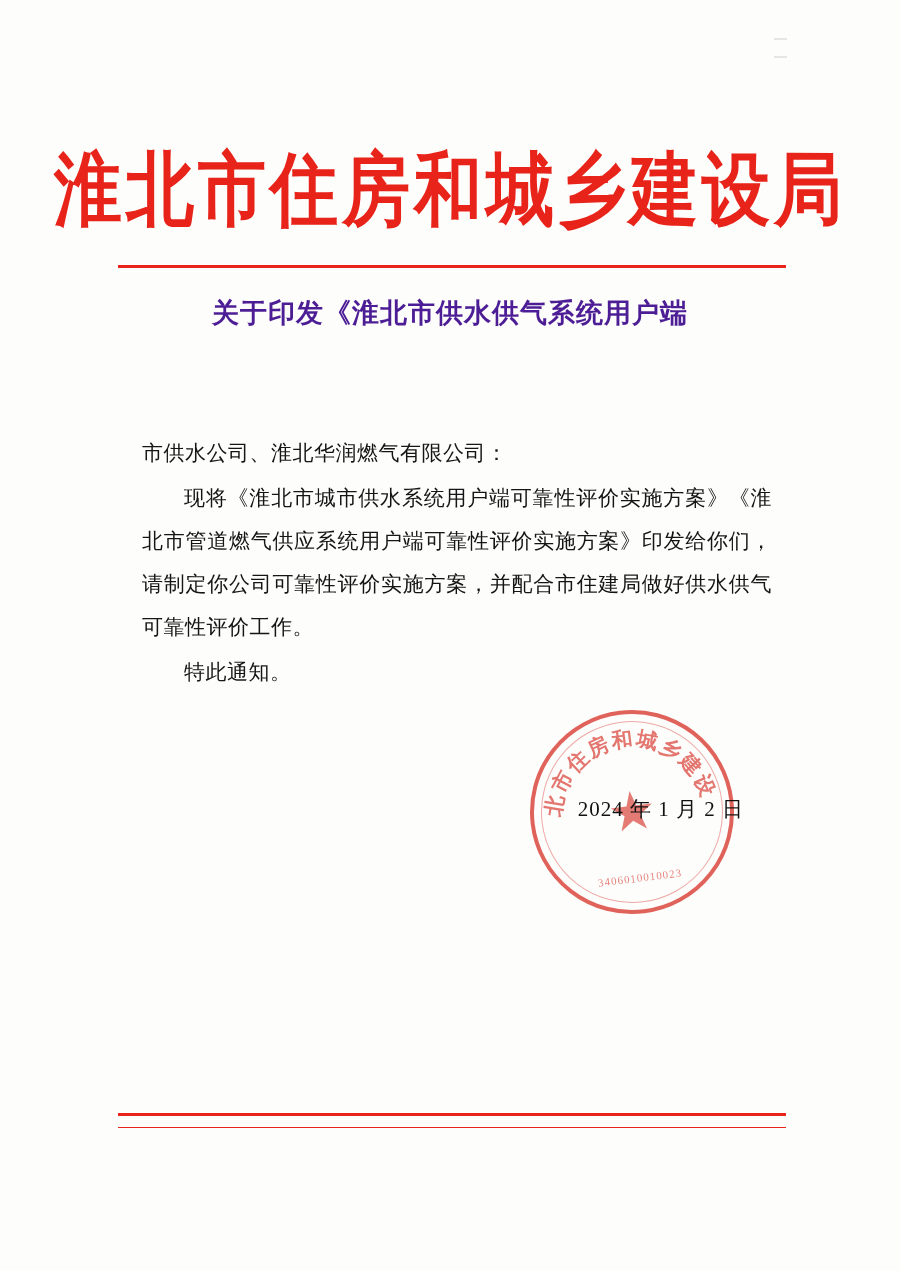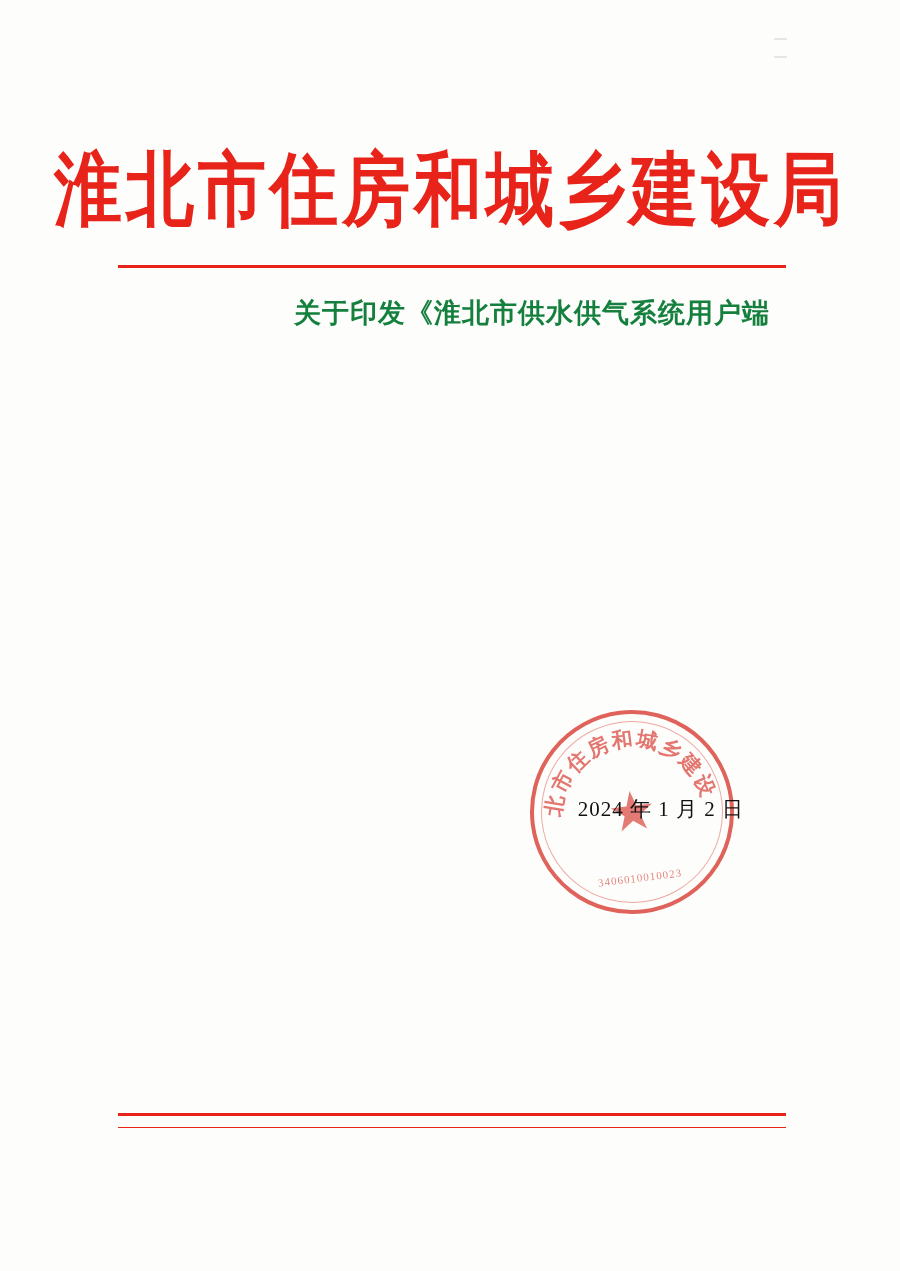--- a/index.html
+++ b/index.html
@@ -68,26 +68,26 @@
     height: 3px;
     background: #e8231a;
   }
 
   
   .doc-title {
     position: absolute;
     top: 293px;
     left: 130px;
     width: 640px;
-    text-align: right;
+    text-align: center;
     font-family: "Liberation Serif", serif;
     font-weight: bold;
     font-size: 27px;
     line-height: 1.55;
-    color: #15803d;
+    color: #4c1d95;
     letter-spacing: 1px;
   }
 
   
   .body-block {
     position: absolute;
     top: 432px;
     left: 142px;
     width: 630px;
     font-size: 21px;
@@ -216,20 +216,25 @@
   <div class="letterhead">
     <div class="letterhead-title">淮北市住房和城乡建设局</div>
   </div>
 
   <div class="head-rule"></div>
 
   <div class="doc-title">
     <div>关于印发《淮北市供水供气系统用户端</div>
   </div>
 
+  <div class="body-block">
+    <p class="addressee">市供水公司、淮北华润燃气有限公司：</p>
+    <p class="para">现将《淮北市城市供水系统用户端可靠性评价实施方案》《淮北市管道燃气供应系统用户端可靠性评价实施方案》印发给你们，请制定你公司可靠性评价实施方案，并配合市住建局做好供水供气可靠性评价工作。</p>
+    <p class="para">特此通知。</p>
+  </div>
 
   <div class="sign-area">
 
     <div class="seal">
       <svg class="seal-arc" viewBox="0 0 196 196">
         <defs>
           <path id="sealArcPath" d="M 26,104 A 72,72 0 1 1 170,104"></path>
         </defs>
         <text text-anchor="middle">
           <textPath href="#sealArcPath" startOffset="50%">淮北市住房和城乡建设局</textPath>

